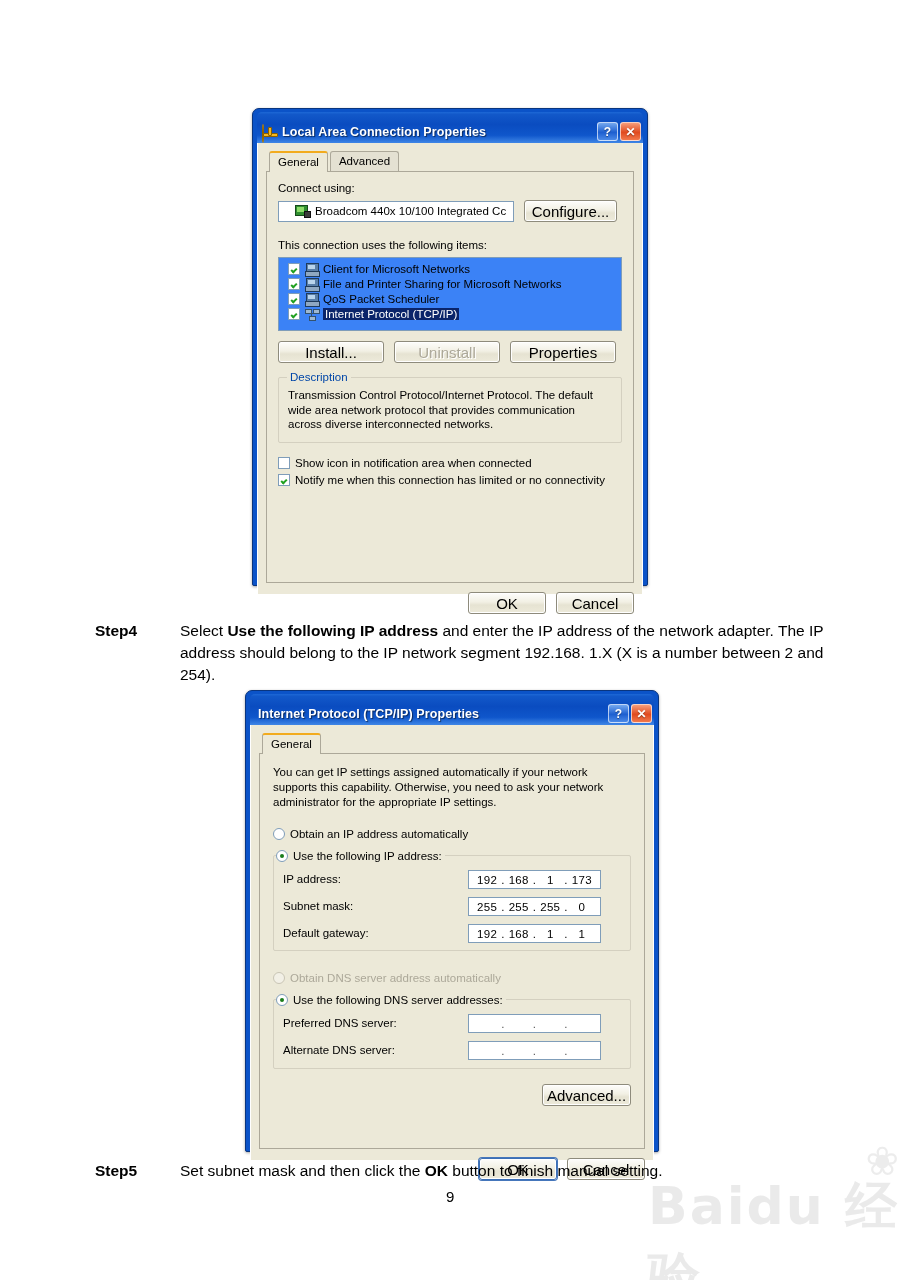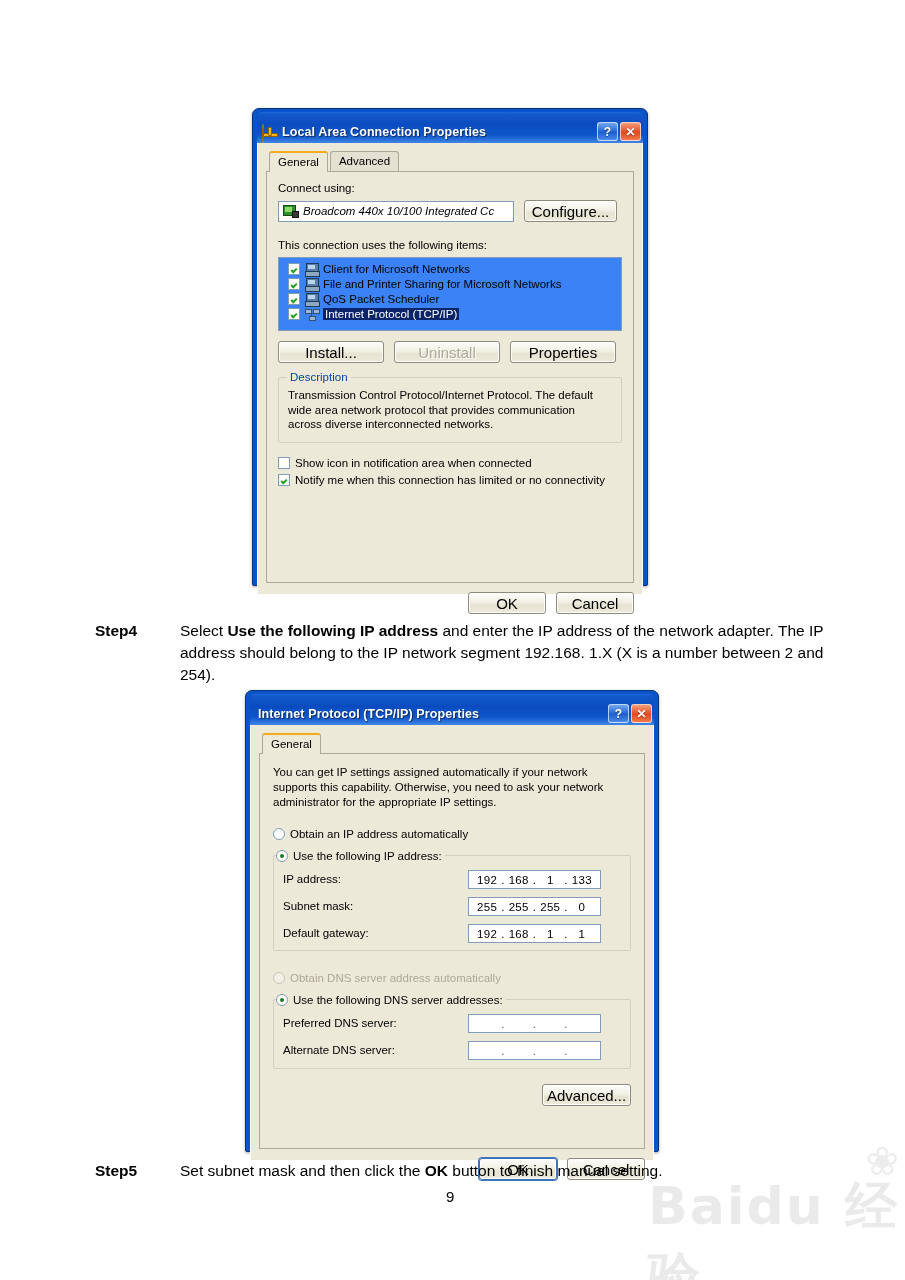--- a/index.html
+++ b/index.html
@@ -94,24 +94,23 @@
     position:relative;
     z-index:1;
     box-sizing:border-box;
   }
 
   .lbl{font-size:11.5px;color:#000;line-height:15px;}
 
   .combo{
     display:flex;align-items:center;
     background:#fff;border:1px solid #7f9db9;
-    height:21px;padding:0 4px;
+    height:21px;padding:0 16px;
     font-size:11.5px;overflow:hidden;white-space:nowrap;
     box-sizing:border-box;
-    font-style:italic;
   }
   .nic-ico{width:14px;height:12px;flex:none;margin-right:6px;position:relative;}
   .nic-ico .scr{position:absolute;left:0;top:0;width:11px;height:9px;background:#2f8f2f;border:1px solid #16491a;}
   .nic-ico .scr2{position:absolute;left:2px;top:2px;width:7px;height:5px;background:#8ddc6a;}
   .nic-ico .plug{position:absolute;left:9px;top:6px;width:5px;height:5px;background:#3b3b3b;border:1px solid #111;}
 
   .btn{
     background:linear-gradient(to bottom,#fdfdfb 0%,#f2f0e4 45%,#e6e3d2 60%,#edeada 100%);
     border:1px solid #8e8b7c;
     border-radius:3px;
@@ -355,21 +354,21 @@
 
           <div style="display:flex;align-items:center;margin-top:5px;">
             <span class="lbl" style="width:185px;">IP address:</span>
             <span class="ipfield" style="width:133px;">
               <span class="ipseg">192</span>
                 <span class="ipdot">.</span>
               <span class="ipseg">168</span>
                 <span class="ipdot">.</span>
               <span class="ipseg">1</span>
                 <span class="ipdot">.</span>
-              <span class="ipseg">133</span>
+              <span class="ipseg">173</span>
             </span>
           </div>
 
           <div style="display:flex;align-items:center;margin-top:8px;">
             <span class="lbl" style="width:185px;">Subnet mask:</span>
             <span class="ipfield" style="width:133px;">
               <span class="ipseg">255</span>
                 <span class="ipdot">.</span>
               <span class="ipseg">255</span>
                 <span class="ipdot">.</span>

